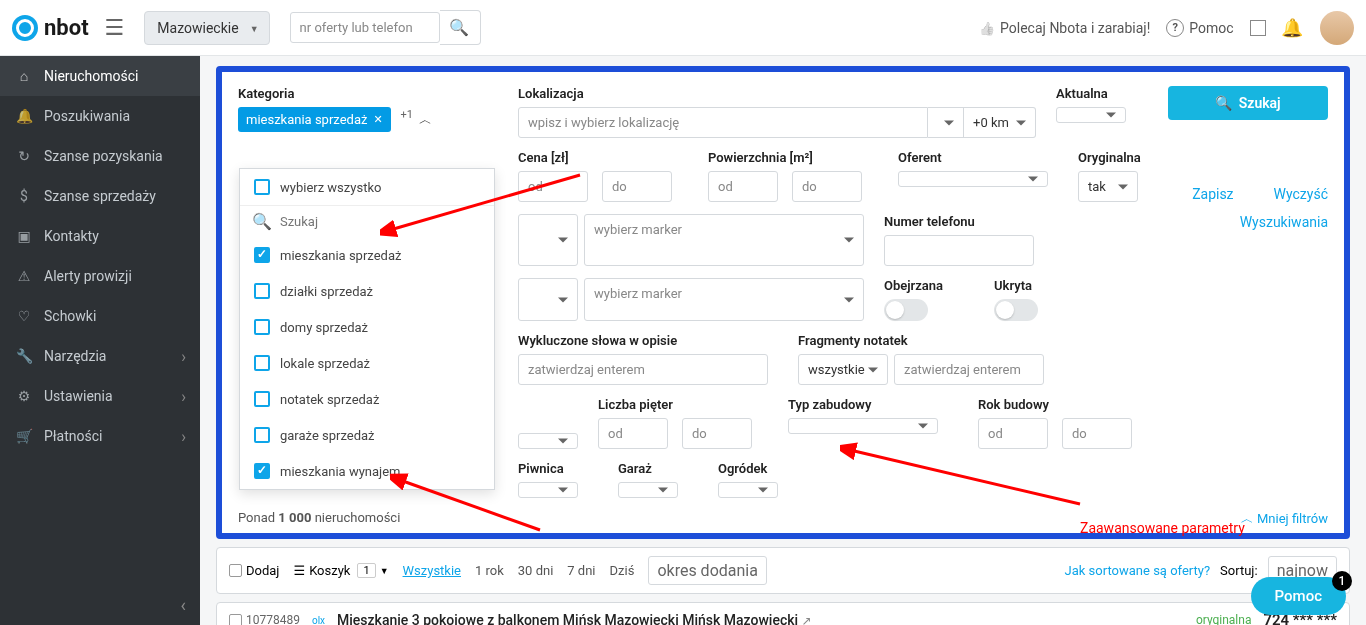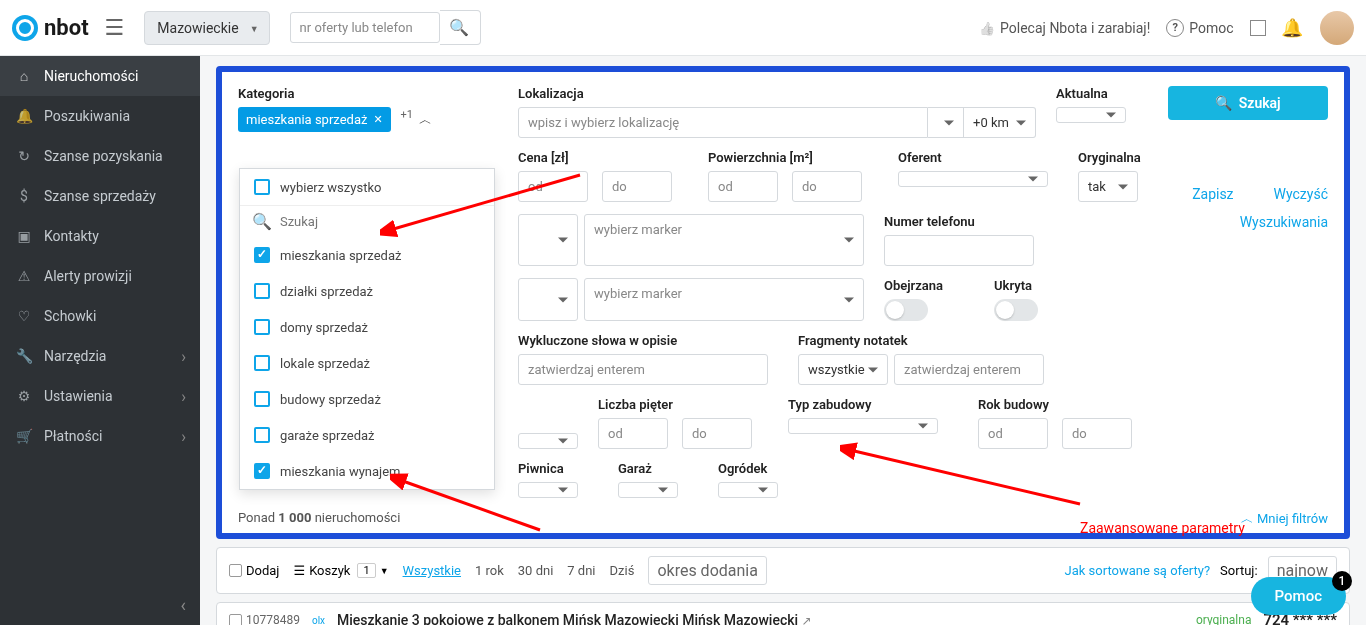--- a/index.html
+++ b/index.html
@@ -364,21 +364,21 @@
       <div class="cat-item">
         <span class="chk"></span>
         <span>domy sprzedaż</span>
       </div>
       <div class="cat-item">
         <span class="chk"></span>
         <span>lokale sprzedaż</span>
       </div>
       <div class="cat-item">
         <span class="chk"></span>
-        <span>budowy sprzedaż</span>
+        <span>notatek sprzedaż</span>
       </div>
       <div class="cat-item">
         <span class="chk"></span>
         <span>garaże sprzedaż</span>
       </div>
       <div class="cat-item">
         <span class="chk checked"></span>
         <span>mieszkania wynajem</span>
       </div>
     </div>

